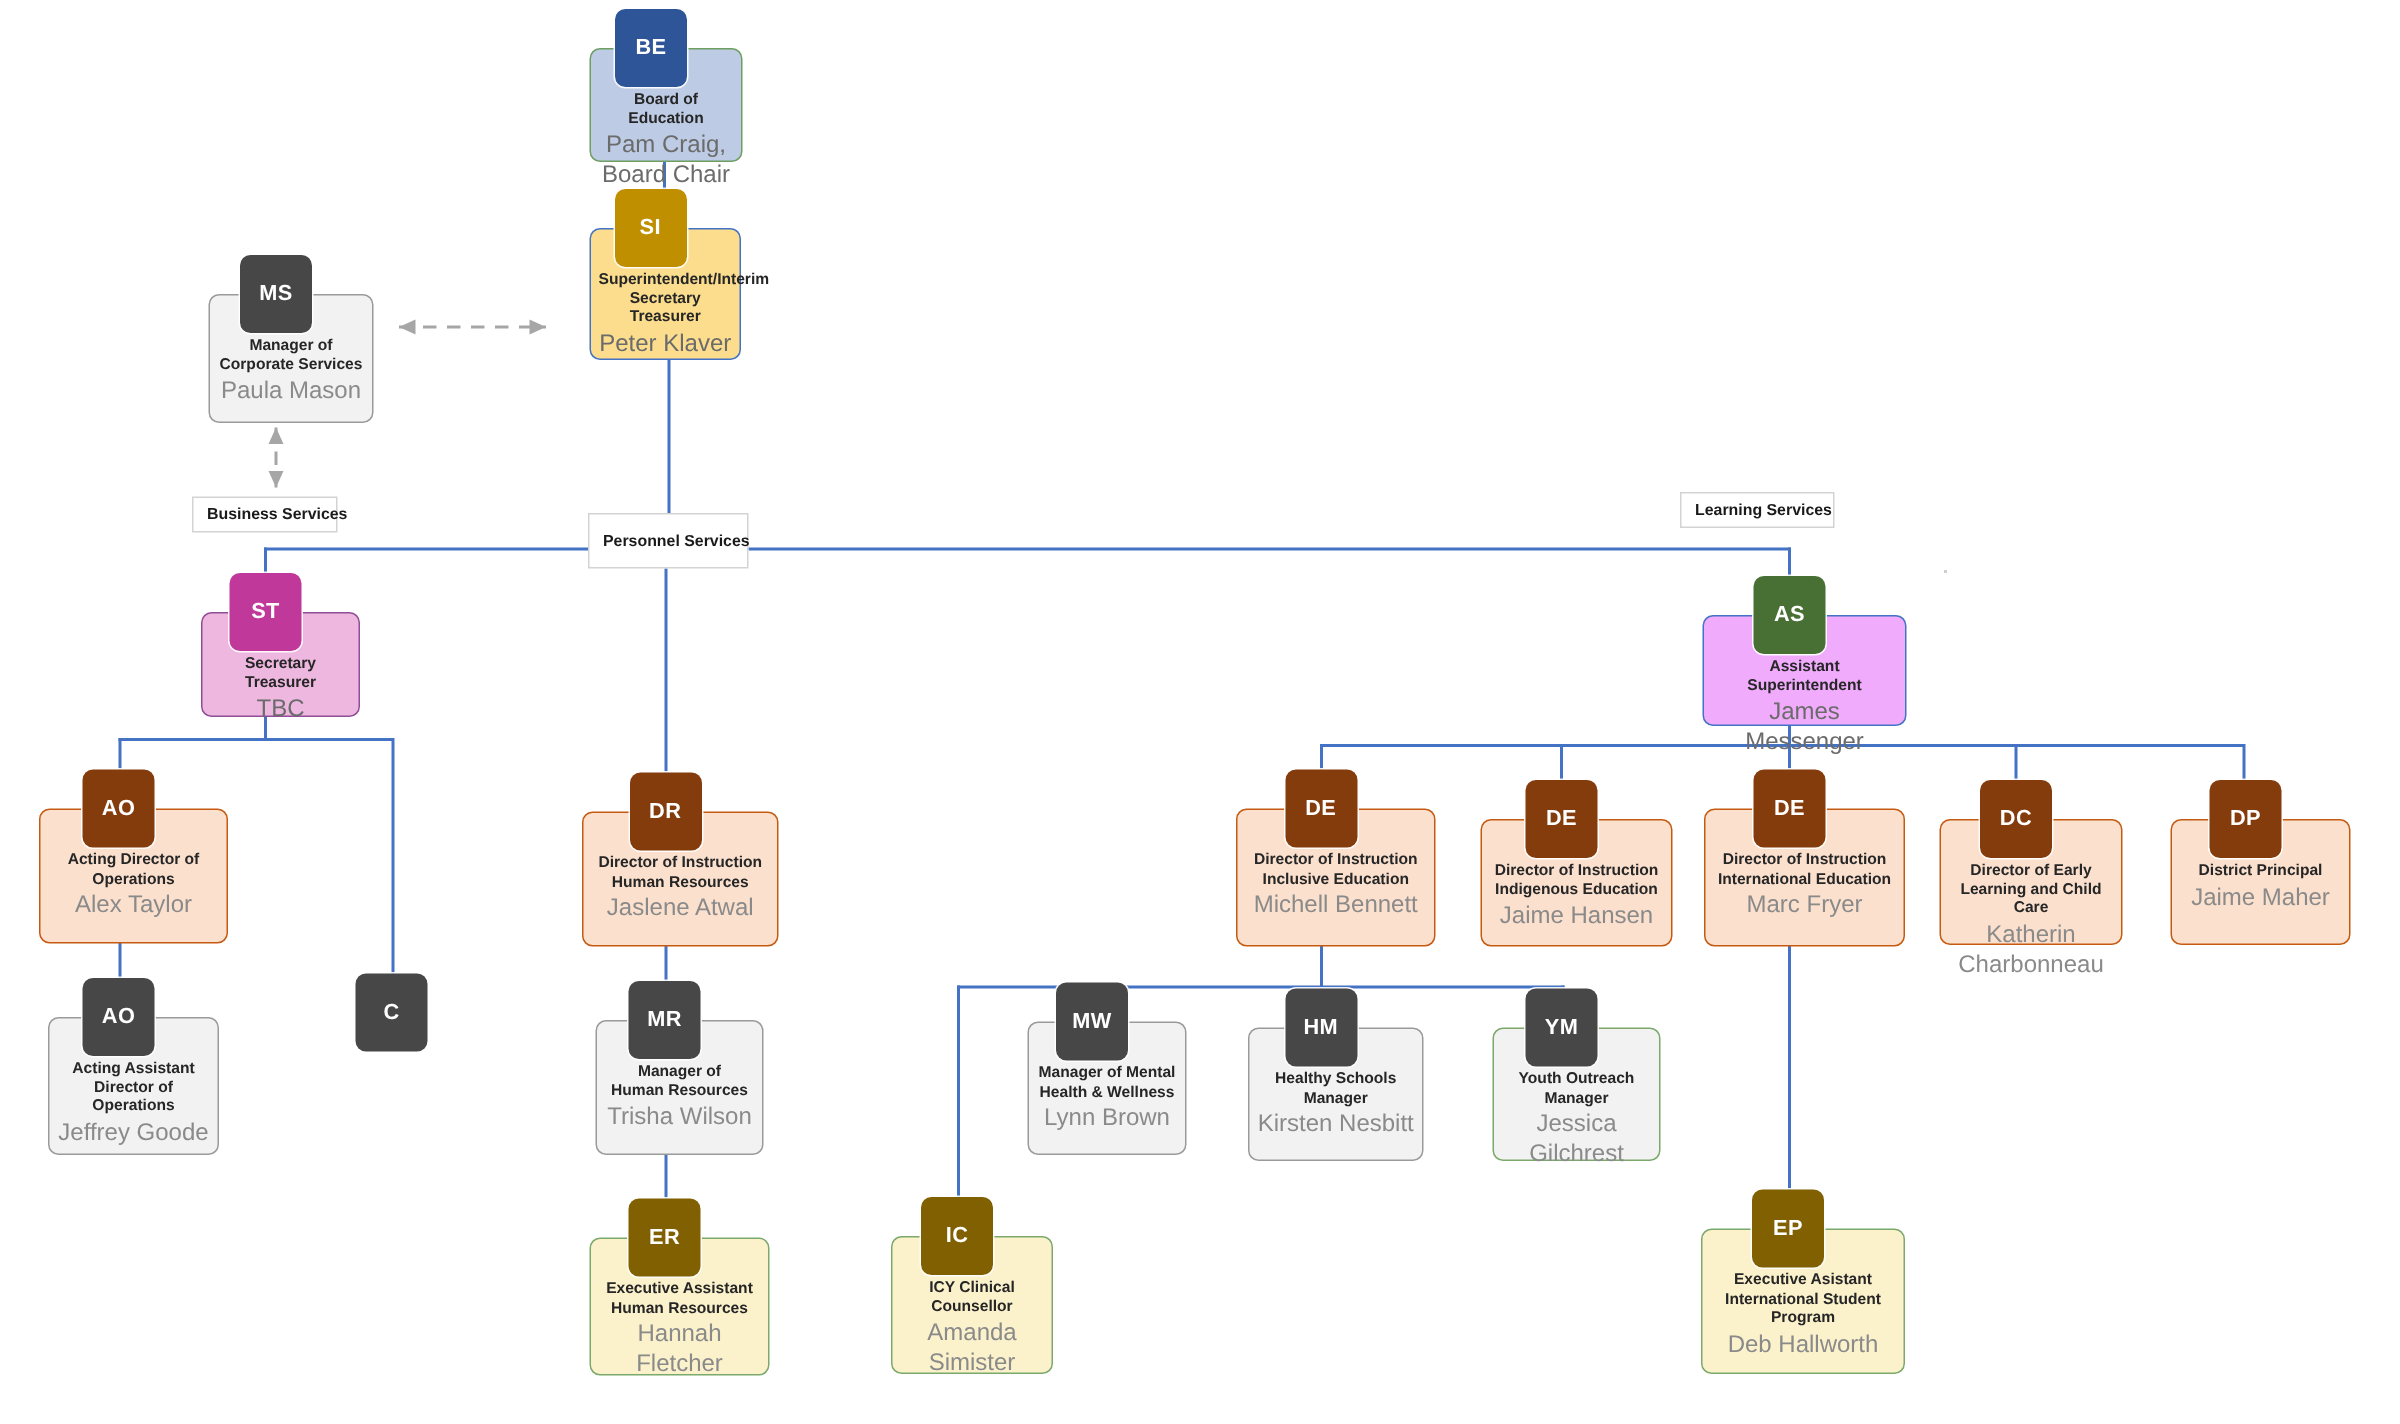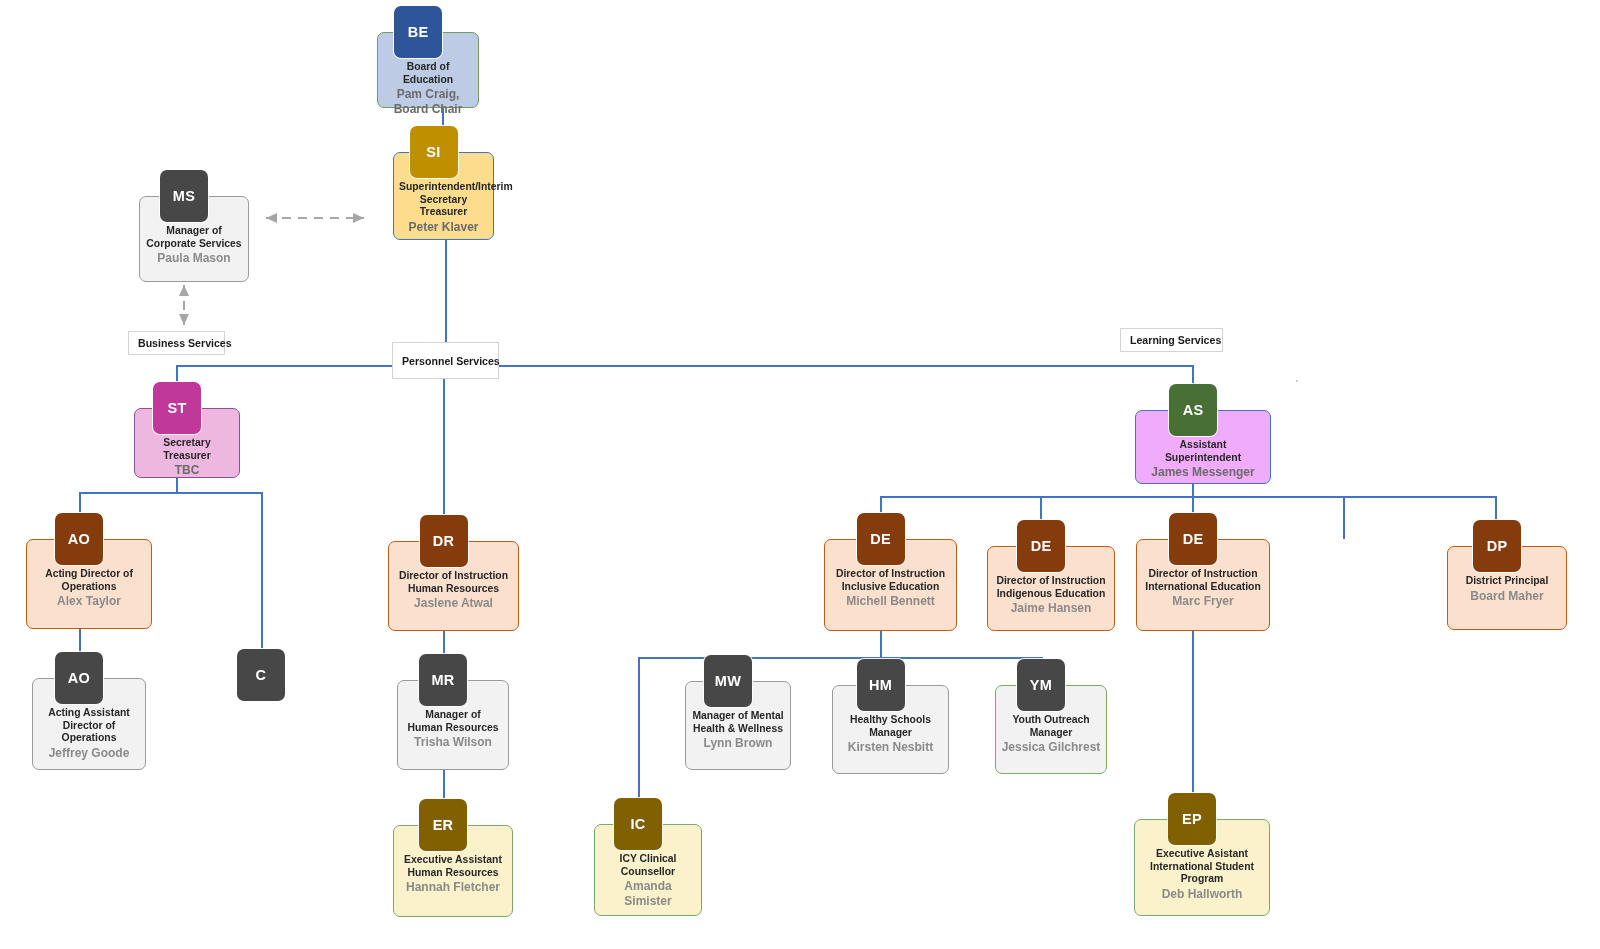--- a/index.html
+++ b/index.html
@@ -68,22 +68,22 @@
     box-shadow: 0 0 0 1px rgba(255,255,255,0.9);
   }
   .node .title {
     font-size: 10.4px;
     font-weight: 700;
     color: #262626;
     line-height: 1.22;
     white-space: pre-line;
   }
   .node .person {
-    font-size: 12px;
-    font-weight: 700;
+    font-size: 16px;
+    font-weight: 400;
     color: #8a8a8a;
     line-height: 1.25;
     margin-top: 1px;
   }
 
   
   .v-board .body   { background:#bdcce4; border-color:#6f9e62; }
   .v-board .badge  { background:#2e5597; }
   .v-board .person { color:#6b6b6b; }
 
@@ -190,21 +190,21 @@
   <div class="branch-label" style="left:128px; top:331px; width:97px; height:24px;">
     <span>Business Services</span>
   </div>
   <div class="branch-label" style="left:392px; top:342px; width:107px; height:37px;">
     <span>Personnel Services</span>
   </div>
   <div class="branch-label" style="left:1120px; top:328px; width:103px; height:24px;">
     <span>Learning Services</span>
   </div>
 
-  <div class="node v-board" style="left:367px; top:6px; width:102px; height:102px;">
+  <div class="node v-board" style="left:383px; top:6px; width:102px; height:102px;">
     <div class="badge">BE</div>
     <div class="body" style="height:76px;">
       <div class="title">Board of Education</div>
       <div class="person">Pam Craig, Board Chair</div>
     </div>
   </div>
 
   <div class="node v-super" style="left:383px; top:126px; width:101px; height:114px;">
     <div class="badge">SI</div>
     <div class="body" style="height:88px;">
@@ -308,26 +308,34 @@
 
   <div class="node v-peach" style="left:1126px; top:513px; width:134px; height:118px;">
     <div class="badge">DE</div>
     <div class="body" style="height:92px;">
       <div class="title">Director of Instruction
 International Education</div>
       <div class="person">Marc Fryer</div>
     </div>
   </div>
 
+  <div class="node v-peach" style="left:1283px; top:520px; width:122px; height:110px;">
+    <div class="badge">DC</div>
+    <div class="body" style="height:84px;">
+      <div class="title">Director of Early
+Learning and Child Care</div>
+      <div class="person">Katherin Charbonneau</div>
+    </div>
+  </div>
 
   <div class="node v-peach" style="left:1437px; top:520px; width:120px; height:110px;">
     <div class="badge">DP</div>
     <div class="body" style="height:84px;">
       <div class="title">District Principal</div>
-      <div class="person">Board Maher</div>
+      <div class="person">Jaime Maher</div>
     </div>
   </div>
 
   <div class="node v-grey" style="left:675px; top:655px; width:106px; height:115px;">
     <div class="badge">MW</div>
     <div class="body" style="height:89px;">
       <div class="title">Manager of Mental
 Health &amp; Wellness</div>
       <div class="person">Lynn Brown</div>
     </div>

